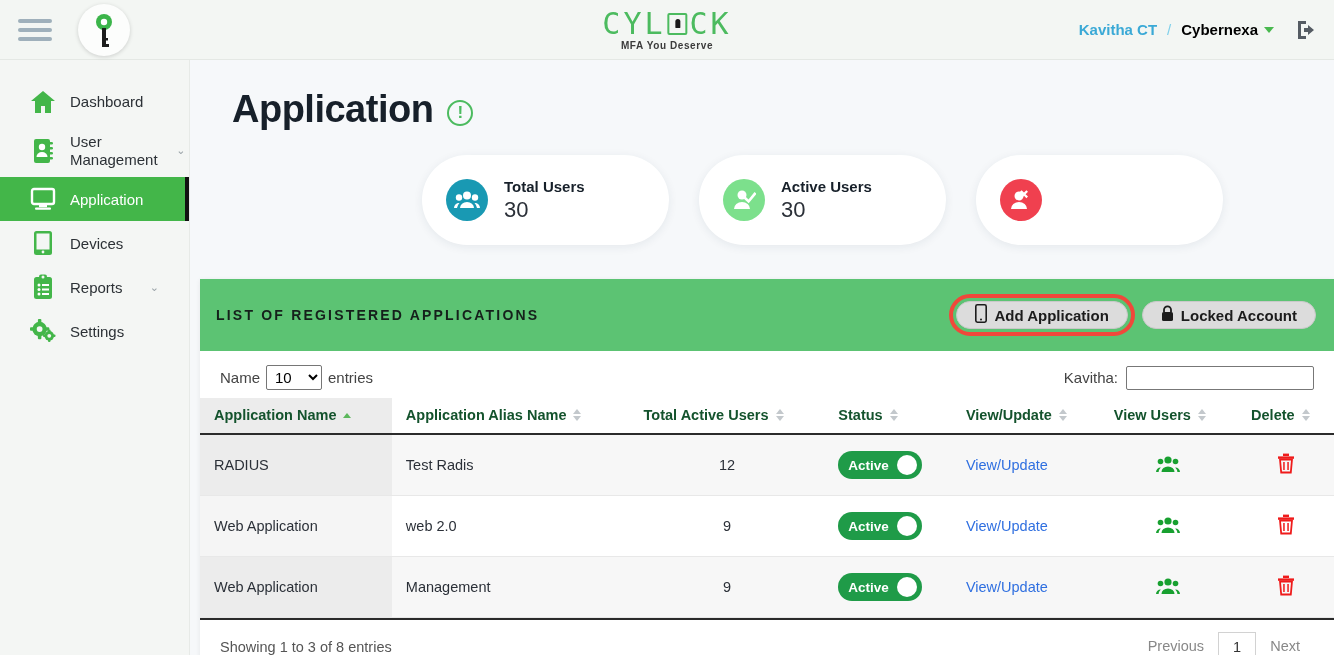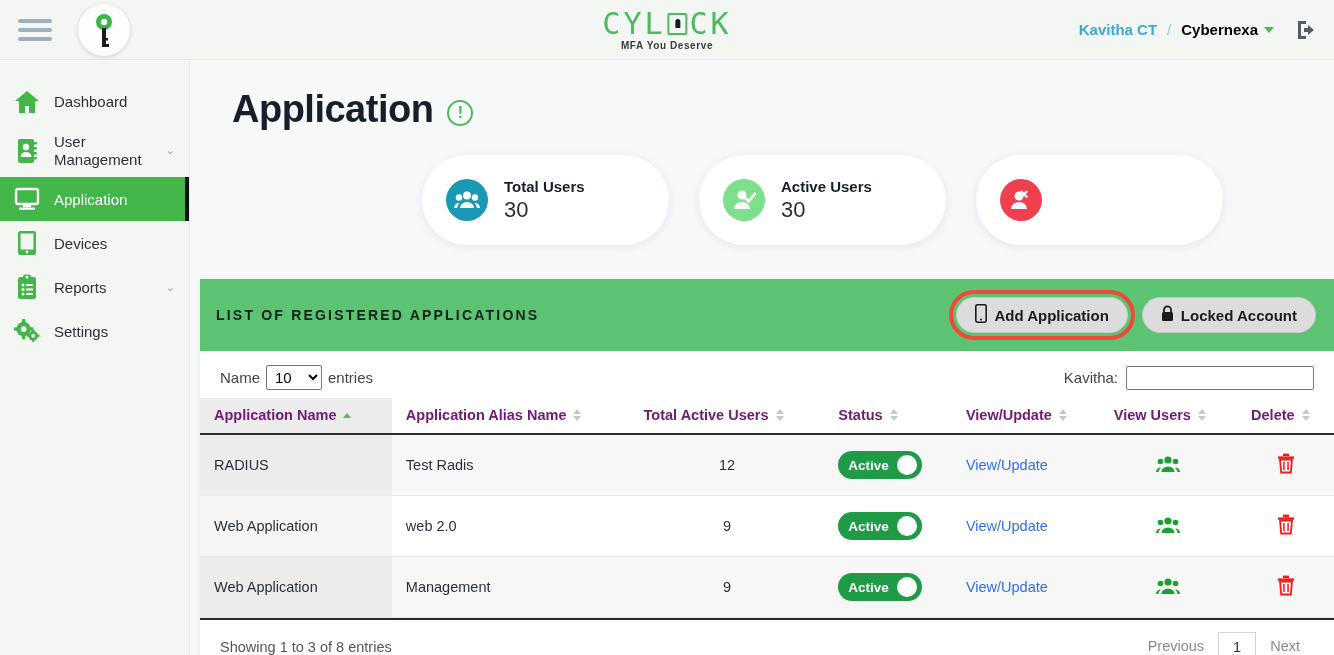--- a/index.html
+++ b/index.html
@@ -71,21 +71,21 @@
 
   
   .sidebar {
     width: 190px; flex: 0 0 190px;
     background: #f4f6f4;
     padding-top: 20px;
     border-right: 1px solid #e7eae7;
   }
   .nav-item {
     display: flex; align-items: center; gap: 14px;
-    padding: 9px 14px; cursor: pointer;
+    padding: 9px 30px; cursor: pointer;
     font-size: 15px; color: #2c3136;
     min-height: 40px;
   }
   .nav-item.active { background: #43b649; color: #ffffff; border-right: 4px solid #111; }
   .nav-icon { width: 26px; height: 26px; flex: 0 0 26px; display: flex; align-items: center; justify-content: center; }
   .nav-label { flex: 1; line-height: 1.18; }
   .nav-chev { width: 14px; flex: 0 0 14px; color: #9aa3a8; font-size: 11px; text-align: right; }
   .nav-item.active .nav-chev { color: #fff; }
 
   
@@ -114,42 +114,42 @@
   .panel-head {
     background: #5cc373; height: 72px;
     display: flex; align-items: center; padding: 0 18px 0 16px;
   }
   .panel-title {
     font-size: 14px; font-weight: 700; letter-spacing: 2.2px; color: #15201b;
   }
   .panel-actions { margin-left: auto; display: flex; align-items: center; gap: 14px; }
   .pill-btn {
     background: #dcdcdc; border: 1px solid #c9c9c9; border-radius: 20px;
-    height: 36px; padding: 0 18px; font-size: 15px; font-weight: 600; color: #1c1c1c;
+    height: 28px; padding: 0 18px; font-size: 15px; font-weight: 600; color: #1c1c1c;
     display: flex; align-items: center; gap: 7px; cursor: pointer;
   }
   .btn-highlight { outline: 4px solid #f0483b; outline-offset: 3px; }
 
   
   .tbl-controls { display: flex; align-items: center; padding: 14px 20px 8px 20px; }
   .show-entries { font-size: 15px; color: #444; display: flex; align-items: center; gap: 6px; }
   .show-entries select {
     font-size: 15px; padding: 2px 4px; border: 1px solid #767676; border-radius: 2px;
     font-family: "Liberation Sans", sans-serif; background: #fff;
   }
   .search-wrap { margin-left: auto; display: flex; align-items: center; gap: 8px; font-size: 15px; color: #444; }
   .search-wrap input {
     width: 188px; height: 24px; border: 1px solid #777; border-radius: 2px;
     font-family: "Liberation Sans", sans-serif; font-size: 14px; padding: 0 4px;
   }
 
   
   table { width: 100%; border-collapse: collapse; }
   thead th {
-    font-size: 14.5px; font-weight: 700; color: #701a75; text-align: left;
+    font-size: 14.5px; font-weight: 700; color: #14532d; text-align: left;
     padding: 9px 8px 10px 14px; border-bottom: 2px solid #2b2b2b; white-space: nowrap;
   }
   .th-inner { display: flex; align-items: center; gap: 7px; }
   .sort-arrows { display: inline-flex; flex-direction: column; gap: 2px; }
   .ar { width: 0; height: 0; border-left: 4px solid transparent; border-right: 4px solid transparent; }
   .ar.up { border-bottom: 5px solid #c3c8cc; }
   .ar.dn { border-top: 5px solid #c3c8cc; }
   .ar.up.on { border-bottom-color: #5cb85c; }
   .sorted-col { background: #ececec; }
   tbody td {

